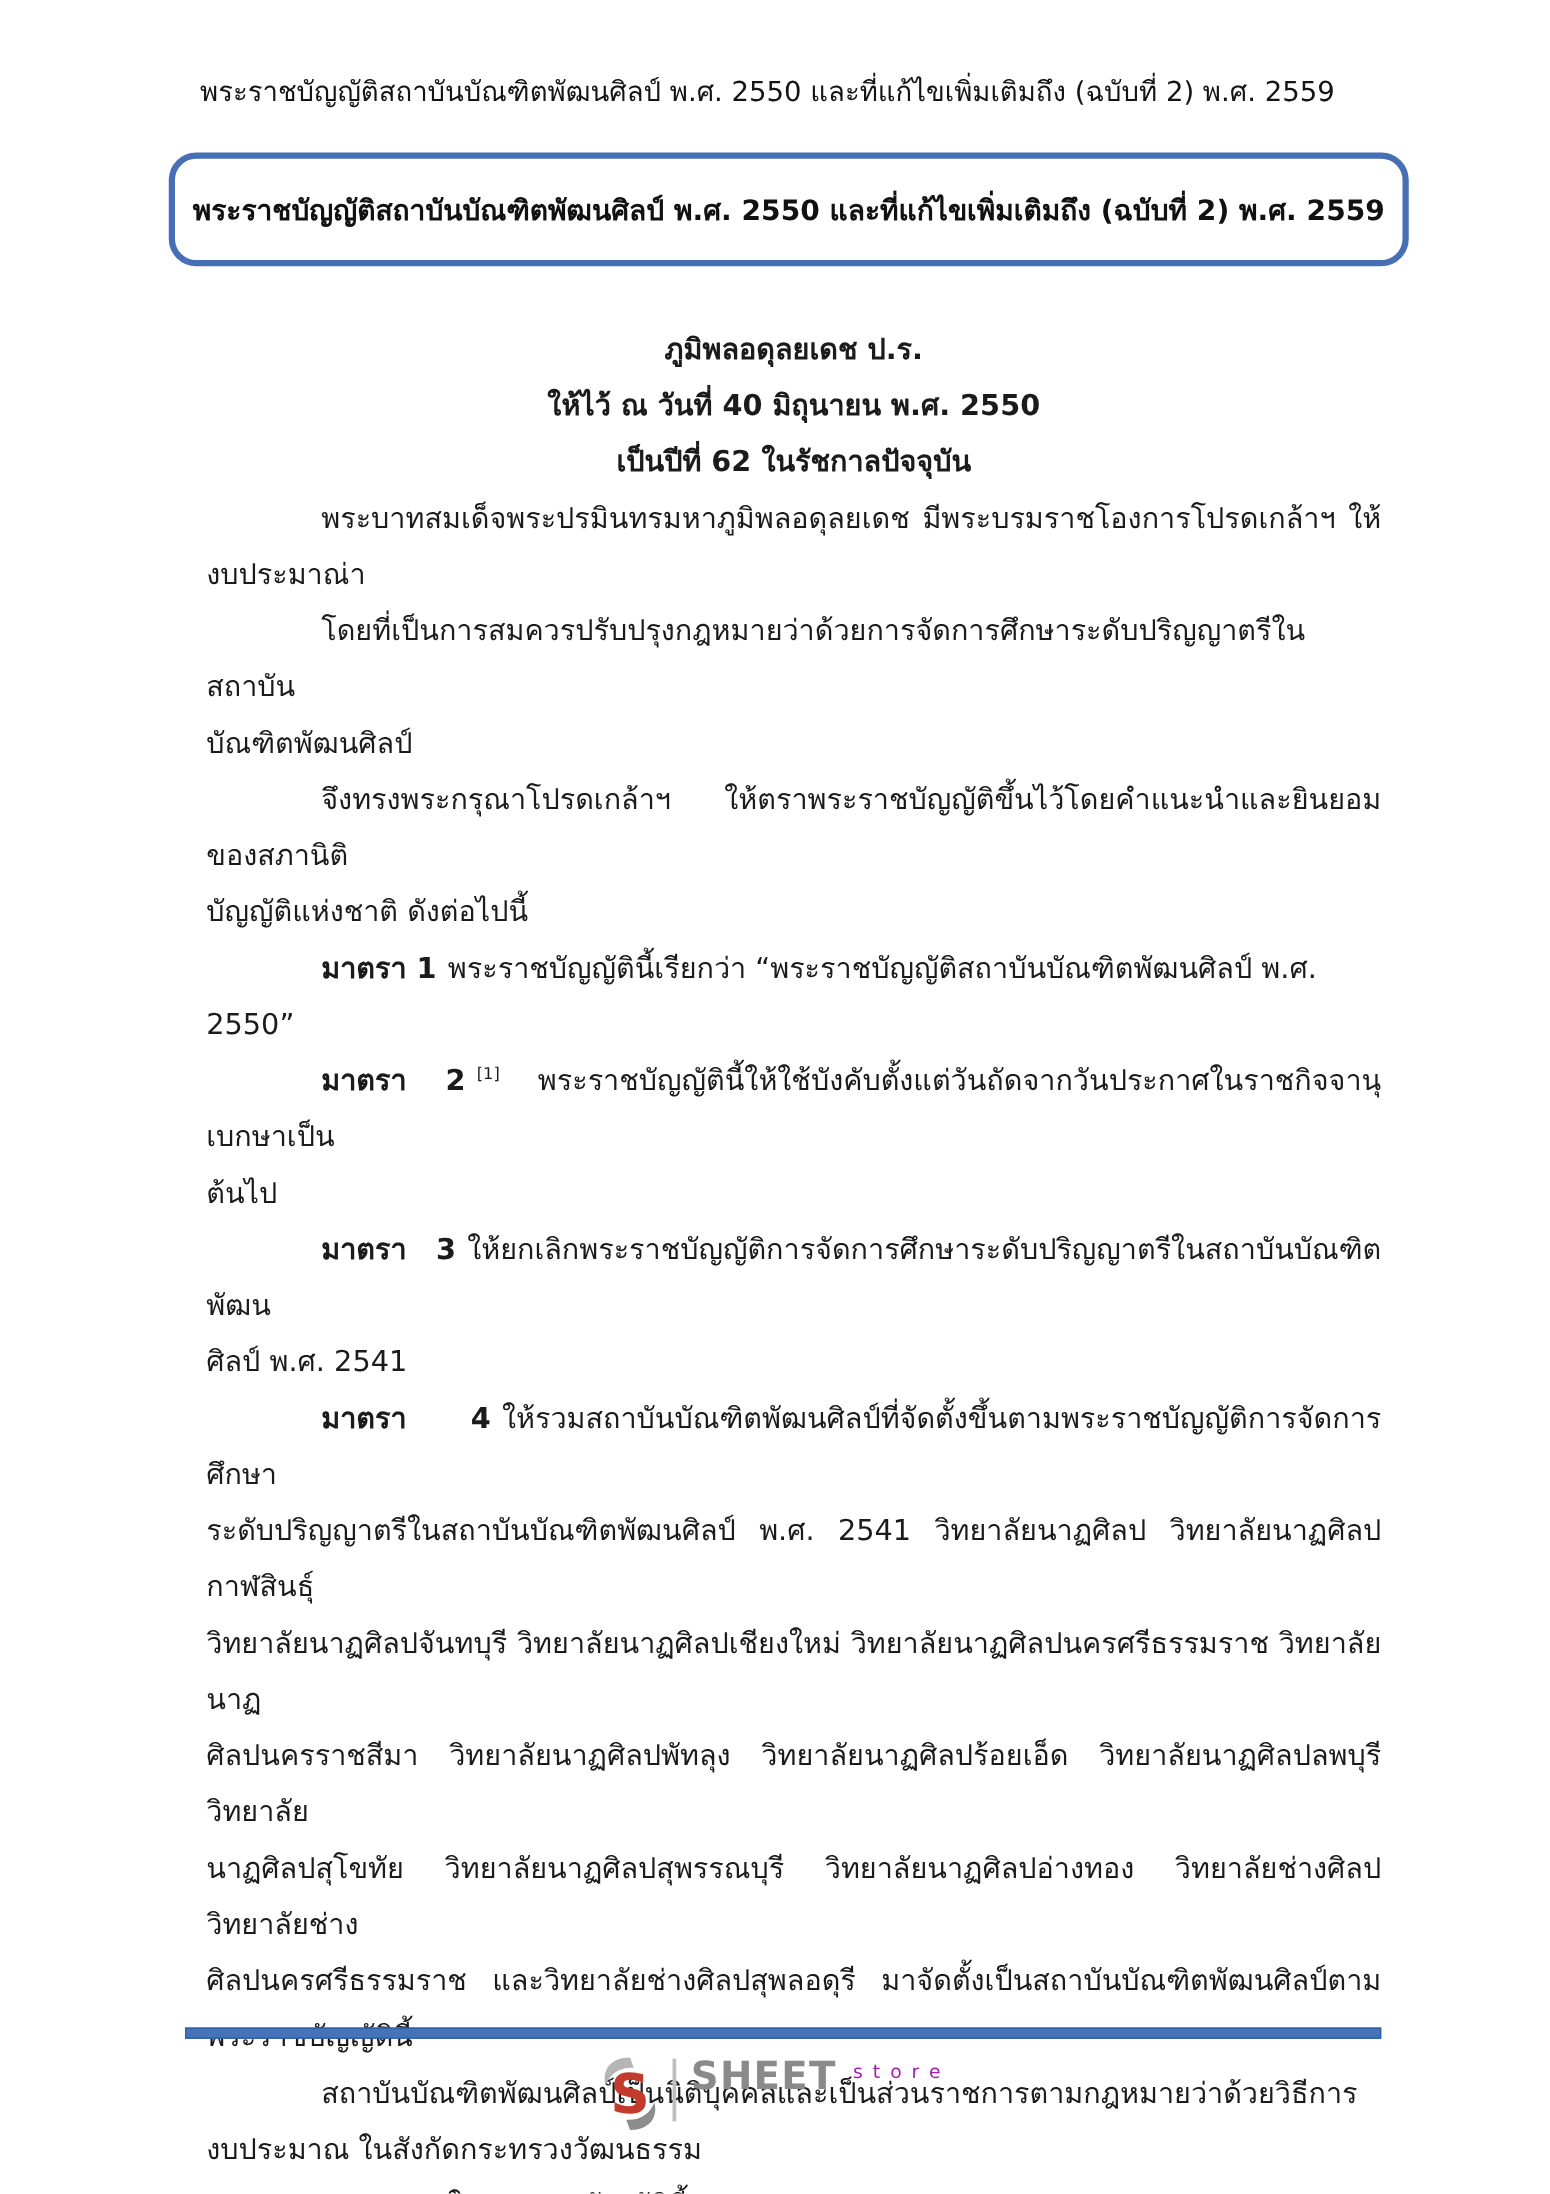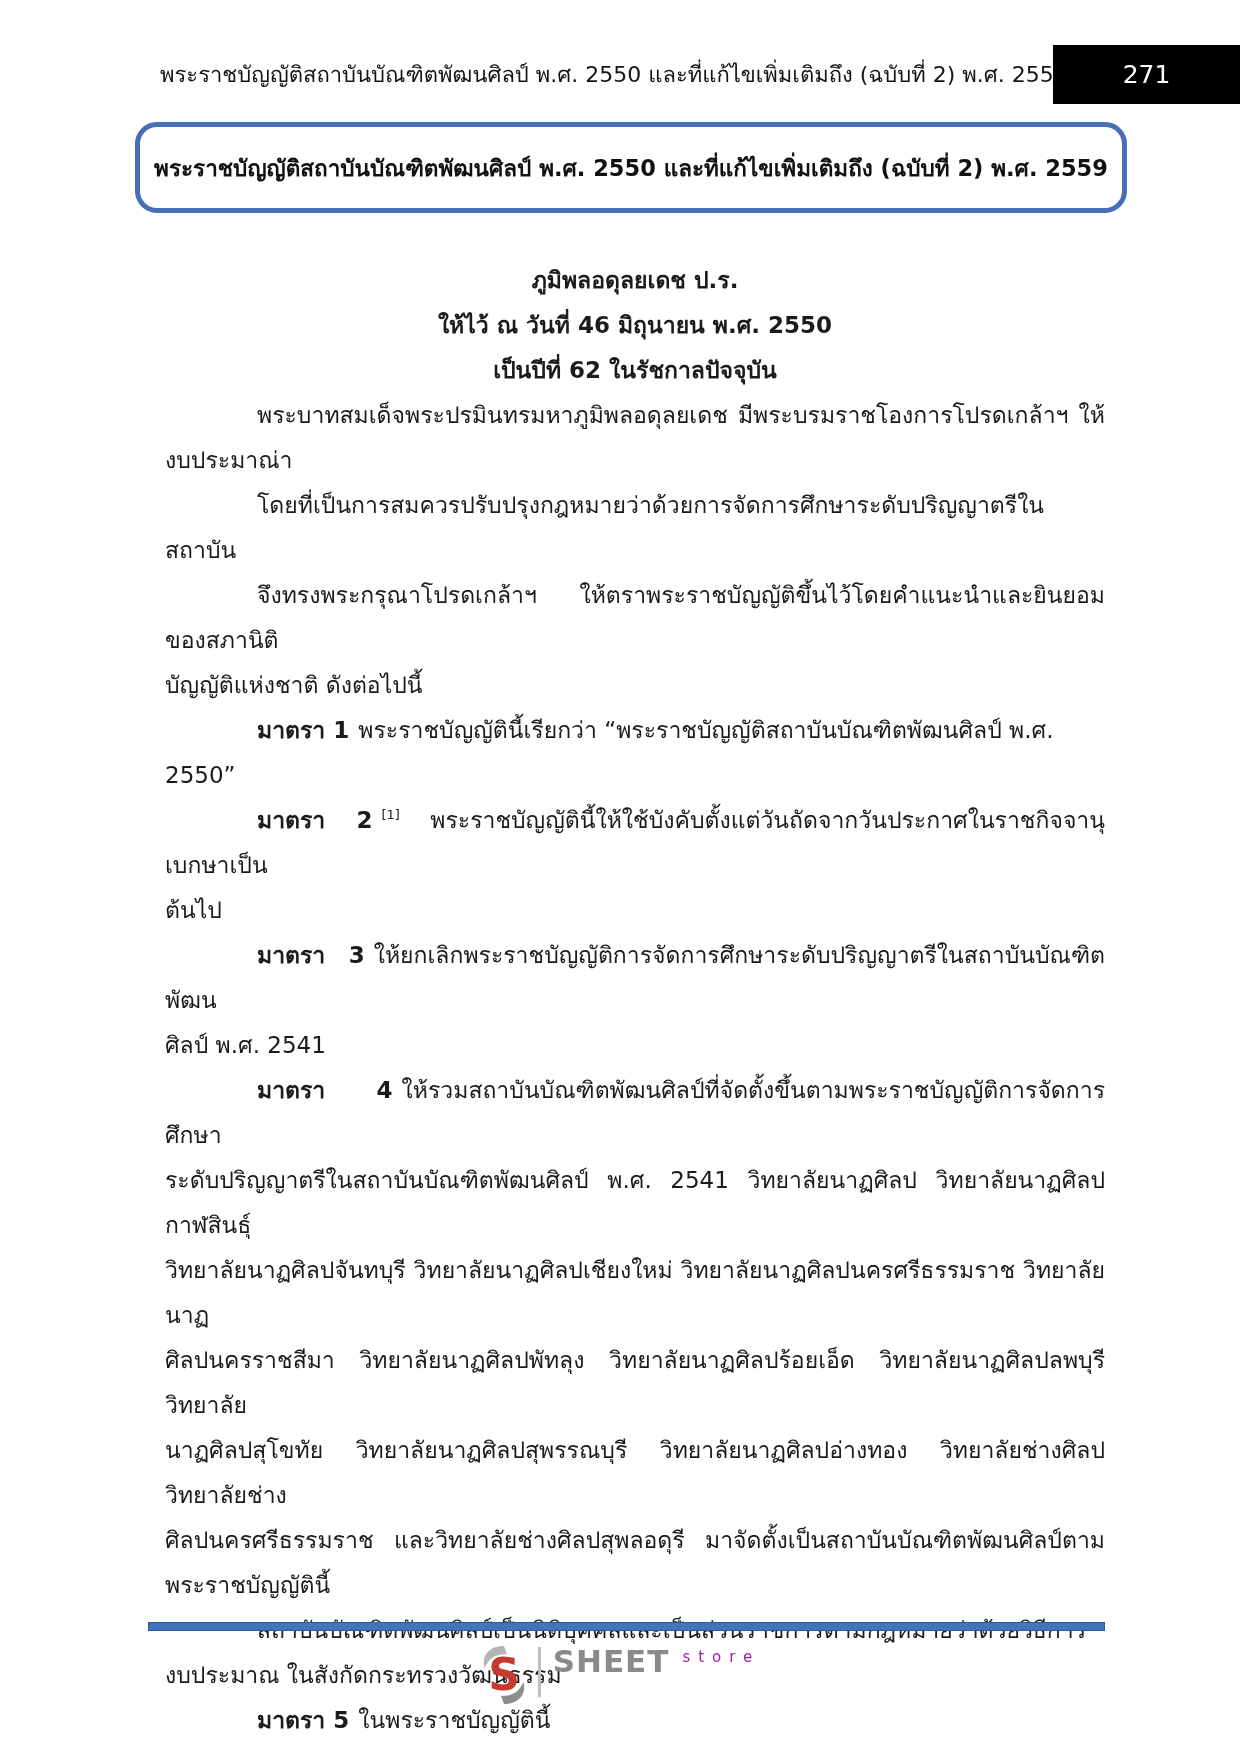--- a/index.html
+++ b/index.html
@@ -70,35 +70,33 @@
     margin-left:13px;
   }
 </style>
 </head>
 <body>
 
 <div class="page">
 
   <div class="header-title">พระราชบัญญัติสถาบันบัณฑิตพัฒนศิลป์ พ.ศ. 2550 และที่แก้ไขเพิ่มเติมถึง (ฉบับที่ 2) พ.ศ. 2559</div>
 
-  <div class="page-number-box">
-    <span>271</span>
-  </div>
 
   <div class="title-box">
     <span class="title-text">พระราชบัญญัติสถาบันบัณฑิตพัฒนศิลป์ พ.ศ. 2550 และที่แก้ไขเพิ่มเติมถึง (ฉบับที่ 2) พ.ศ. 2559</span>
   </div>
 
   <div class="doc-body">
       <div class="doc-line center"><span>ภูมิพลอดุลยเดช ป.ร.</span></div>
-      <div class="doc-line center"><span>ให้ไว้ ณ วันที่ 46 มิถุนายน พ.ศ. 2550</span></div>
+      <div class="doc-line center"><span>ให้ไว้ ณ วันที่ 40 มิถุนายน พ.ศ. 2550</span></div>
       <div class="doc-line center"><span>เป็นปีที่ 62 ในรัชกาลปัจจุบัน</span></div>
       <div class="doc-line indent justify"><span>พระบาทสมเด็จพระปรมินทรมหาภูมิพลอดุลยเดช มีพระบรมราชโองการโปรดเกล้าฯ ให้</span></div>
       <div class="doc-line plain"><span>งบประมาณ่า</span></div>
       <div class="doc-line indent justify"><span>โดยที่เป็นการสมควรปรับปรุงกฎหมายว่าด้วยการจัดการศึกษาระดับปริญญาตรีในสถาบัน</span></div>
+      <div class="doc-line plain"><span>บัณฑิตพัฒนศิลป์</span></div>
       <div class="doc-line indent justify"><span>จึงทรงพระกรุณาโปรดเกล้าฯ ให้ตราพระราชบัญญัติขึ้นไว้โดยคำแนะนำและยินยอมของสภานิติ</span></div>
       <div class="doc-line plain"><span>บัญญัติแห่งชาติ ดังต่อไปนี้</span></div>
       <div class="doc-line indent"><span class="bold">มาตรา 1</span><span>พระราชบัญญัตินี้เรียกว่า “พระราชบัญญัติสถาบันบัณฑิตพัฒนศิลป์ พ.ศ. 2550”</span></div>
       <div class="doc-line indent justify"><span class="bold">มาตรา 2</span><sup>[1]</sup><span> พระราชบัญญัตินี้ให้ใช้บังคับตั้งแต่วันถัดจากวันประกาศในราชกิจจานุเบกษาเป็น</span></div>
       <div class="doc-line plain"><span>ต้นไป</span></div>
       <div class="doc-line indent justify"><span class="bold">มาตรา 3</span><span>ให้ยกเลิกพระราชบัญญัติการจัดการศึกษาระดับปริญญาตรีในสถาบันบัณฑิตพัฒน</span></div>
       <div class="doc-line plain"><span>ศิลป์ พ.ศ. 2541</span></div>
       <div class="doc-line indent justify"><span class="bold">มาตรา 4</span><span>ให้รวมสถาบันบัณฑิตพัฒนศิลป์ที่จัดตั้งขึ้นตามพระราชบัญญัติการจัดการศึกษา</span></div>
       <div class="doc-line plain justify"><span>ระดับปริญญาตรีในสถาบันบัณฑิตพัฒนศิลป์ พ.ศ. 2541 วิทยาลัยนาฏศิลป วิทยาลัยนาฏศิลปกาฬสินธุ์</span></div>
       <div class="doc-line plain justify"><span>วิทยาลัยนาฏศิลปจันทบุรี วิทยาลัยนาฏศิลปเชียงใหม่ วิทยาลัยนาฏศิลปนครศรีธรรมราช วิทยาลัยนาฏ</span></div>

